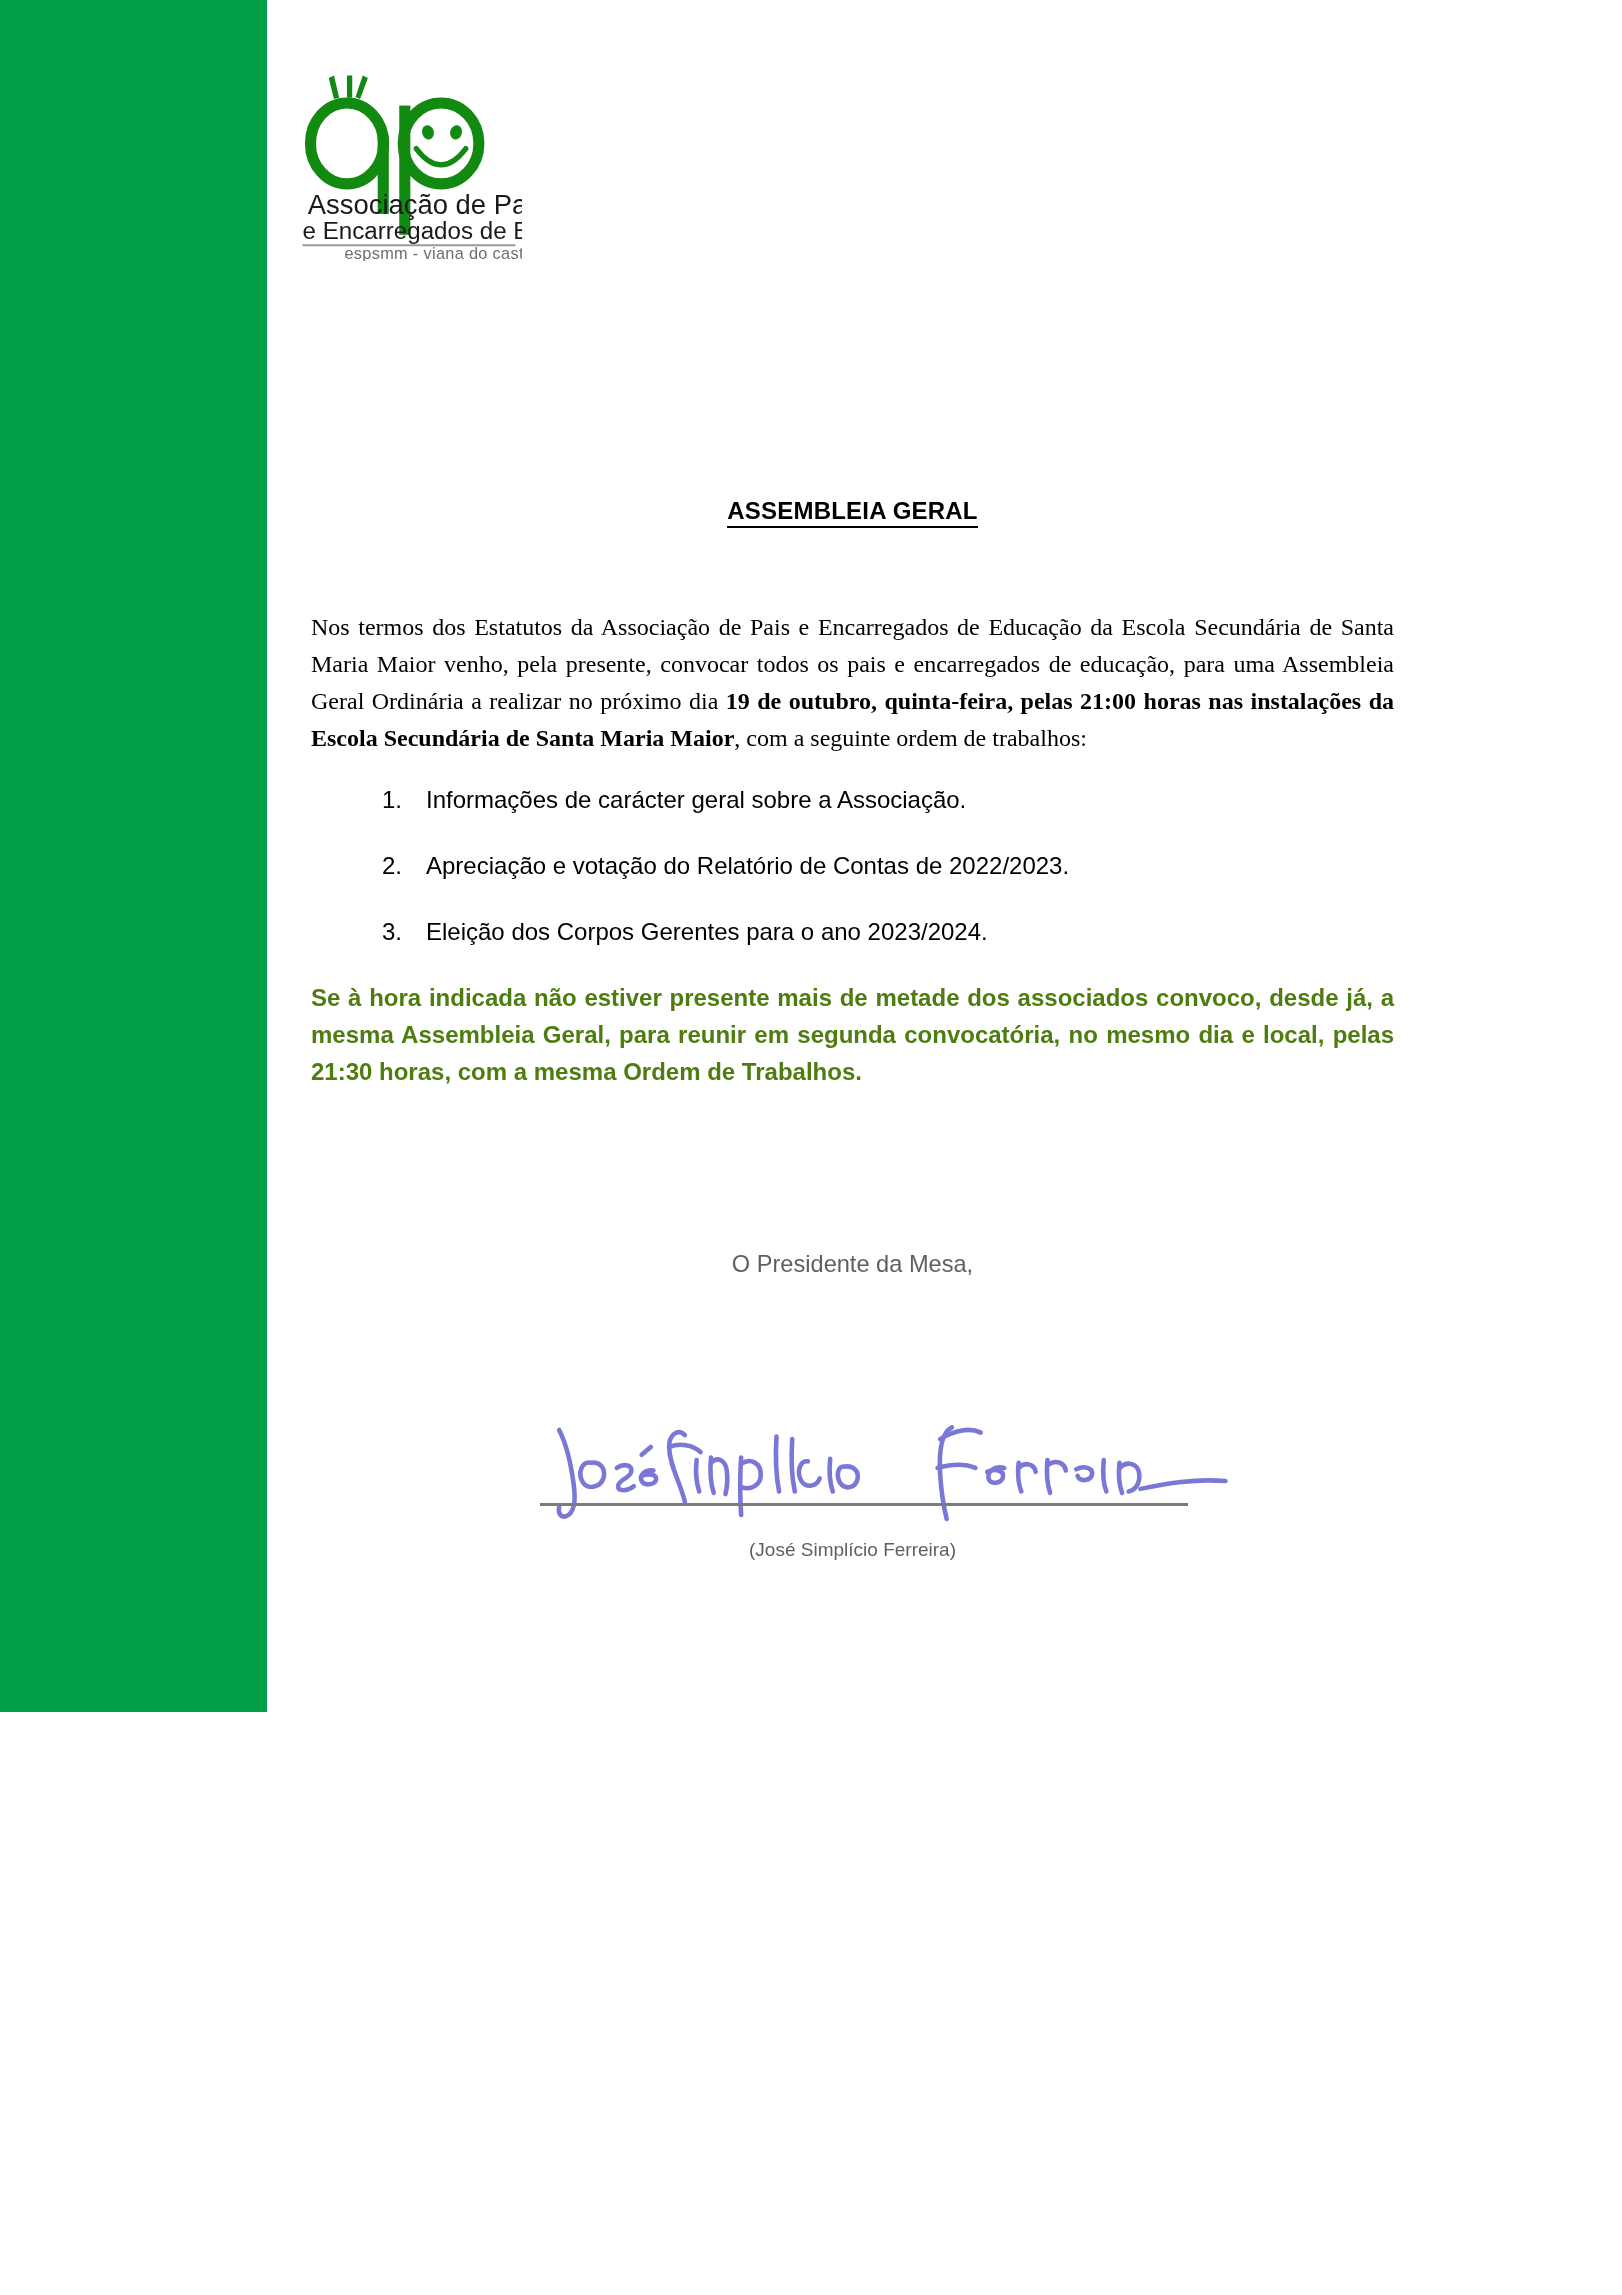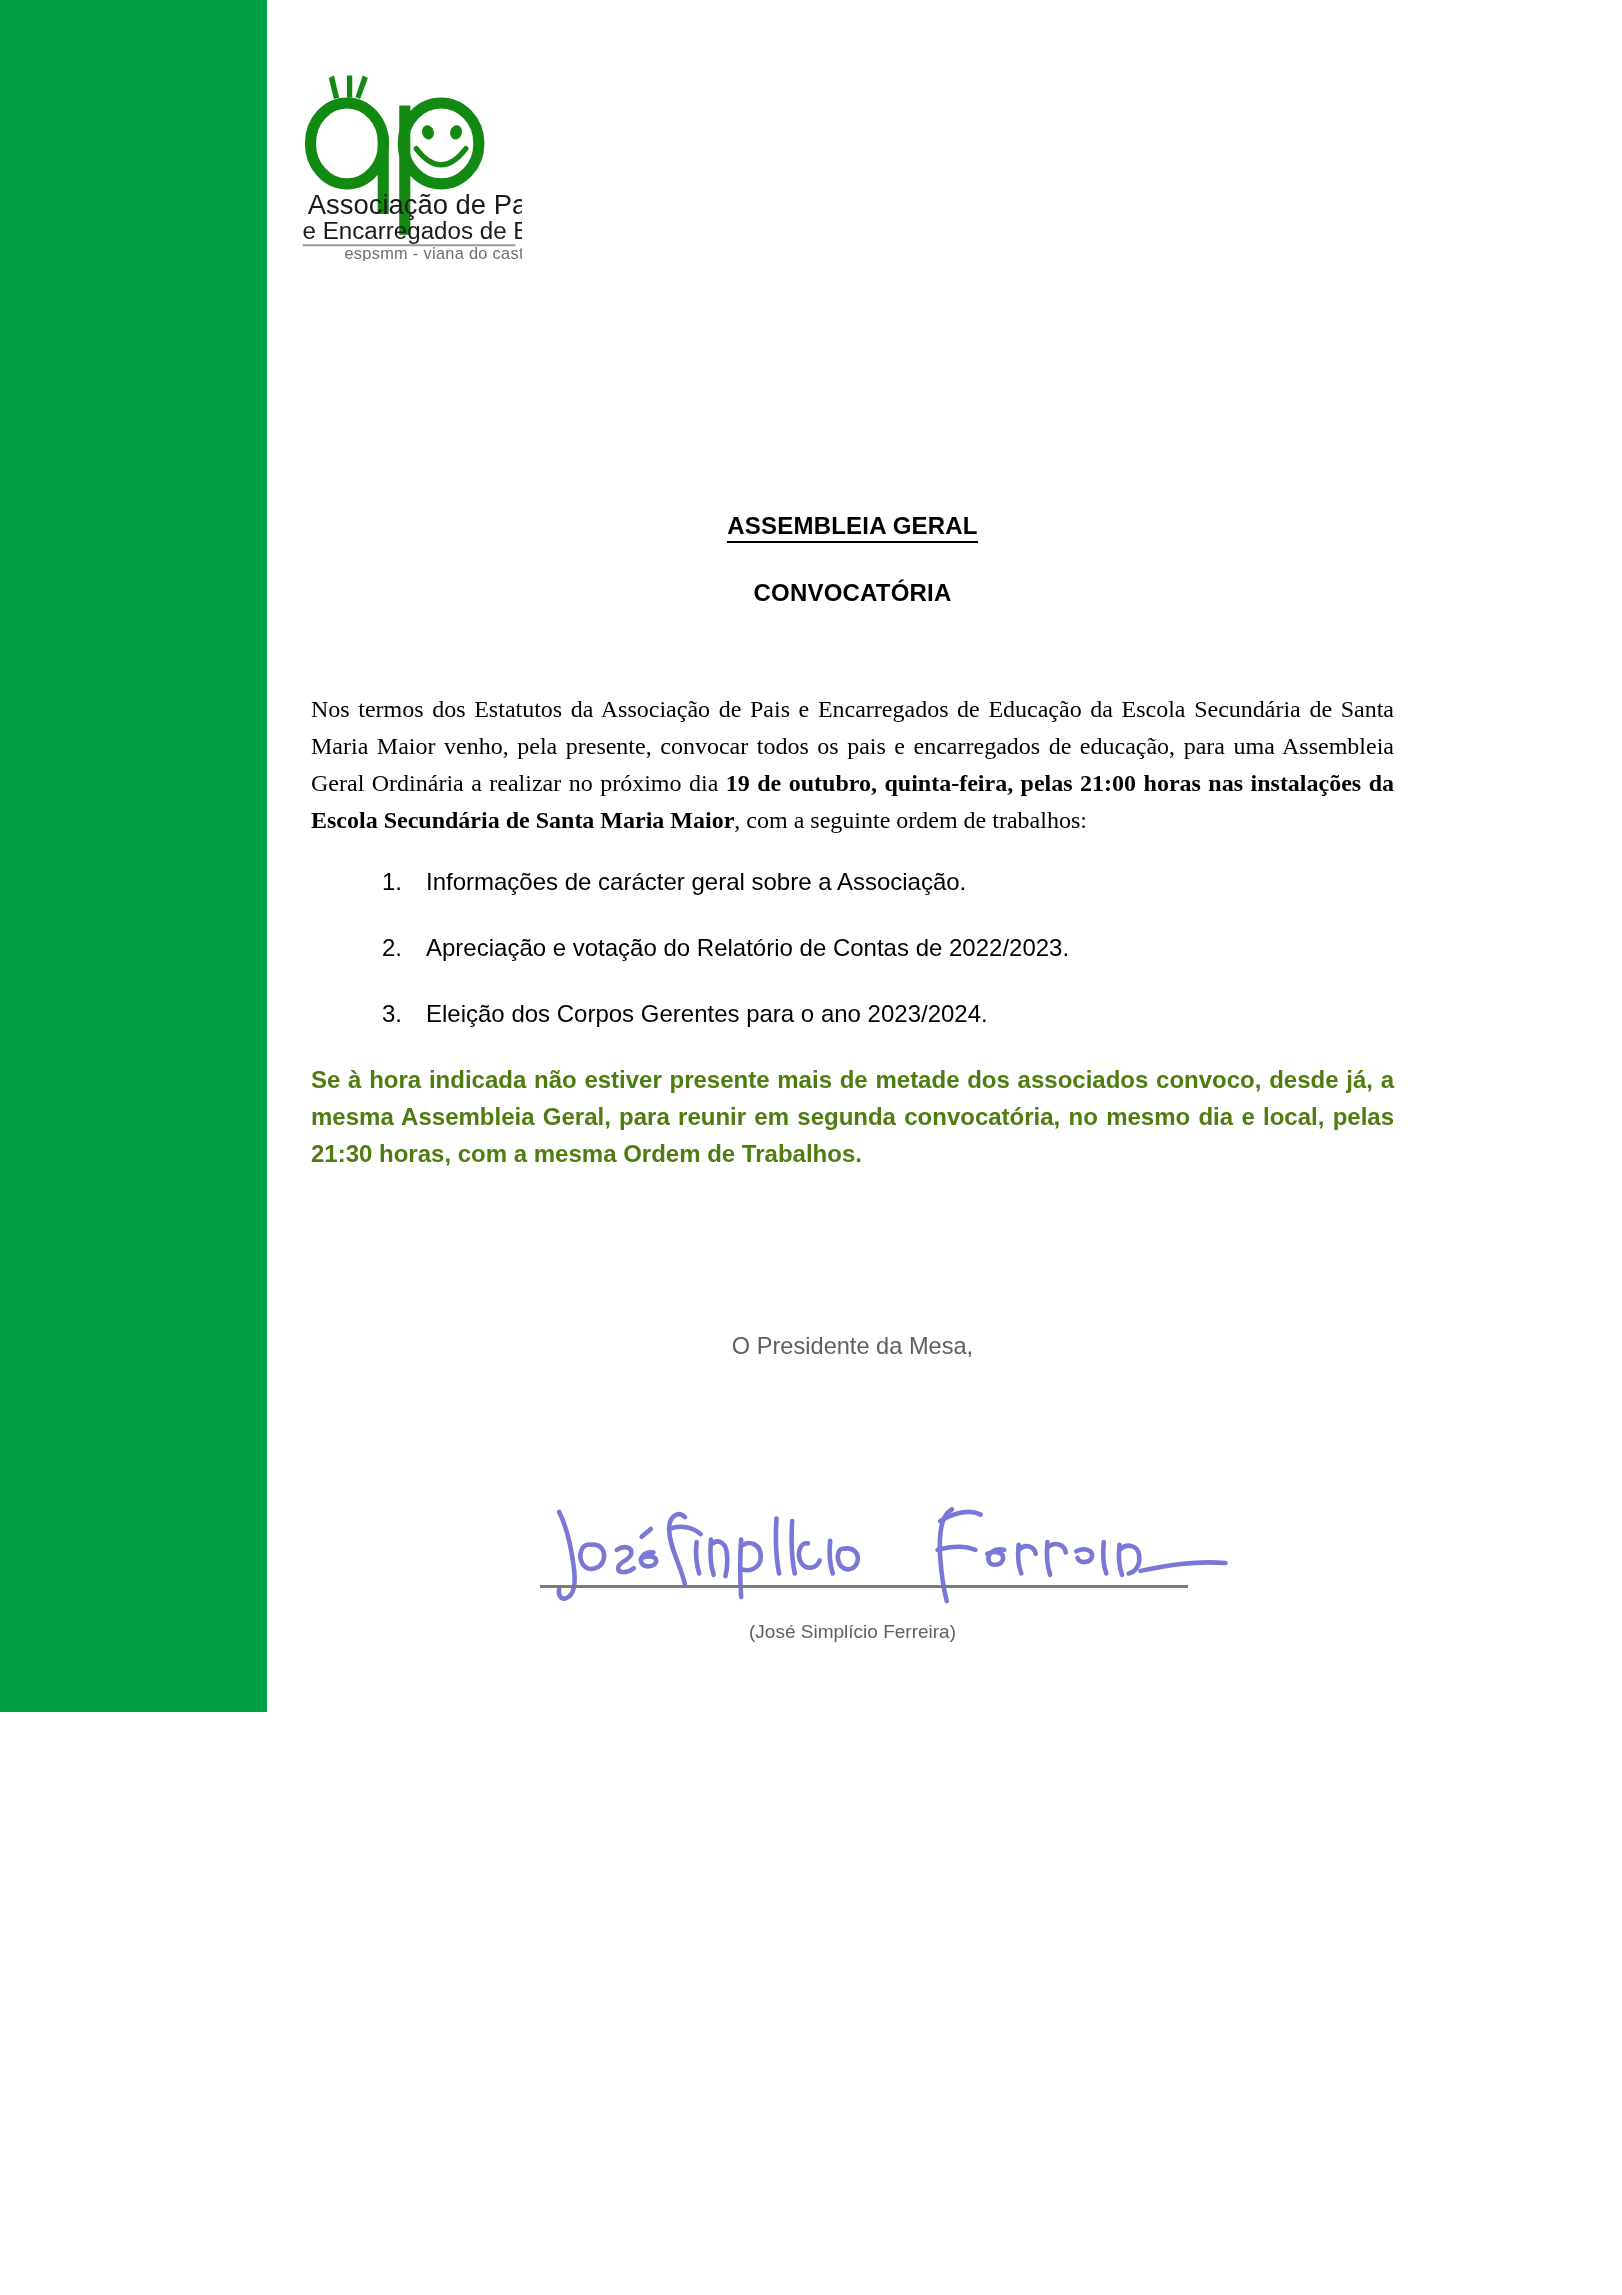--- a/index.html
+++ b/index.html
@@ -22,21 +22,21 @@
   
   .logo{
     position:absolute;left:300px;top:65px;
     width:222px;height:196px;
   }
   .logo svg{display:block;width:222px;height:196px;}
 
   
   .content{
     position:absolute;
-    left:311px;top:15px;
+    left:311px;top:0;
     width:1083px;
   }
 
   .heading{
     text-align:center;
     font-weight:bold;
     color:#000;
     font-size:24px;
     letter-spacing:0.2px;
   }
@@ -163,21 +163,20 @@
       <text x="68" y="297" font-family="'Liberation Sans',sans-serif" font-size="25" fill="#6e6e6e" letter-spacing="0.5">espsmm - viana do castelo</text>
     </svg>
   </div>
 
   <div class="content">
 
     <div class="heading heading-1">
       <span>ASSEMBLEIA GERAL</span>
     </div>
 
-    <div class="heading heading-2">CONVOCATÓRIA</div>
 
     <p class="body-par"><span>Nos termos dos Estatutos da Associação de Pais e Encarregados de Educação da Escola Secundária de Santa Maria Maior  venho, pela presente, convocar todos os pais e encarregados de educação, para uma Assembleia Geral Ordinária a realizar no próximo dia </span><b>19 de outubro, quinta-feira, pelas 21:00 horas nas instalações da Escola Secundária de Santa Maria Maior</b><span>, com a seguinte ordem de trabalhos:</span></p>
 
     <ol class="agenda">
       <li>Informações de carácter geral sobre a Associação.</li>
       <li>Apreciação e votação do Relatório de Contas de 2022/2023.</li>
       <li>Eleição dos Corpos Gerentes para o ano 2023/2024.</li>
     </ol>
 
     <p class="bold-par">Se à hora indicada não estiver presente mais de metade dos associados convoco, desde já, a mesma Assembleia Geral, para reunir em segunda convocatória, no mesmo dia e local, pelas 21:30 horas, com a mesma Ordem de Trabalhos.</p>

